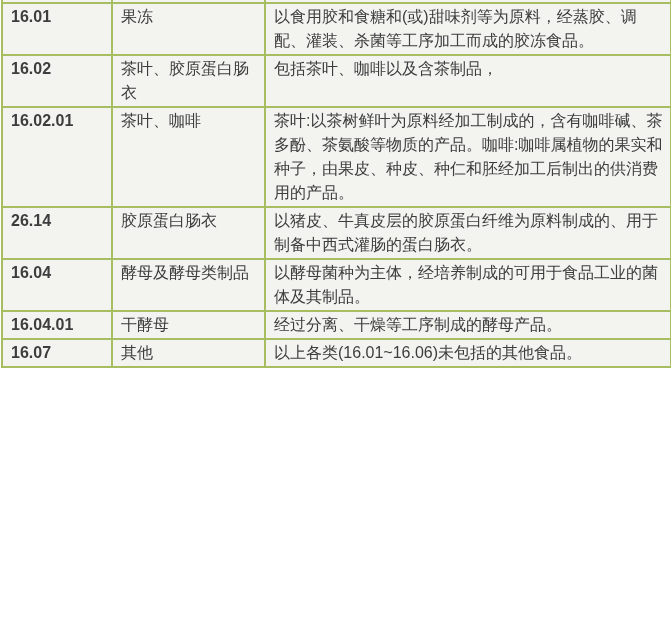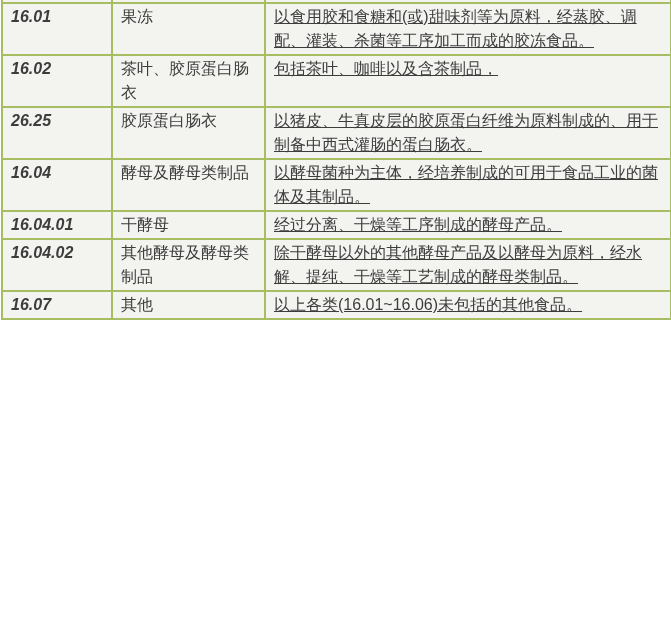--- a/index.html
+++ b/index.html
@@ -37,28 +37,26 @@
     border-top: none;
     height: 2px;
     padding: 0;
     line-height: 2px;
   }
   td.col-code {
     font-weight: bold;
     font-size: 15px;
     color: #313131;
     padding-left: 7px;
-    font-style: italic;
   }
   td.col-name {
     padding-left: 9px;
   }
   td.col-desc {
     white-space: pre-line;
-    text-decoration: underline;
   }
 </style>
 </head>
 <body>
 
 <div class="page">
   <table class="class-table">
     <colgroup>
       <col style="width:110px">
       <col style="width:153px">
@@ -76,45 +74,45 @@
     <td class="col-name">果冻</td>
     <td class="col-desc">以食用胶和食糖和(或)甜味剂等为原料，经蒸胶、调配、灌装、杀菌等工序加工而成的胶冻食品。</td>
   </tr>
 
   <tr>
     <td class="col-code">16.02</td>
     <td class="col-name">茶叶、胶原蛋白肠衣</td>
     <td class="col-desc">包括茶叶、咖啡以及含茶制品，</td>
   </tr>
 
+  <tr>
+    <td class="col-code">16.02.01</td>
+    <td class="col-name">茶叶、咖啡</td>
+    <td class="col-desc">茶叶:以茶树鲜叶为原料经加工制成的，含有咖啡碱、茶多酚、茶氨酸等物质的产品。咖啡:咖啡属植物的果实和种子，由果皮、种皮、种仁和胚经加工后制出的供消费用的产品。</td>
+  </tr>
 
 
   <tr>
-    <td class="col-code">26.25</td>
+    <td class="col-code">26.14</td>
     <td class="col-name">胶原蛋白肠衣</td>
     <td class="col-desc">以猪皮、牛真皮层的胶原蛋白纤维为原料制成的、用于制备中西式灌肠的蛋白肠衣。</td>
   </tr>
 
   <tr>
     <td class="col-code">16.04</td>
     <td class="col-name">酵母及酵母类制品</td>
     <td class="col-desc">以酵母菌种为主体，经培养制成的可用于食品工业的菌体及其制品。</td>
   </tr>
 
   <tr>
     <td class="col-code">16.04.01</td>
     <td class="col-name">干酵母</td>
     <td class="col-desc">经过分离、干燥等工序制成的酵母产品。</td>
   </tr>
 
-  <tr>
-    <td class="col-code">16.04.02</td>
-    <td class="col-name">其他酵母及酵母类制品</td>
-    <td class="col-desc">除干酵母以外的其他酵母产品及以酵母为原料，经水解、提纯、干燥等工艺制成的酵母类制品。</td>
-  </tr>
 
 
 
   <tr>
     <td class="col-code">16.07</td>
     <td class="col-name">其他</td>
     <td class="col-desc">以上各类(16.01~16.06)未包括的其他食品。</td>
   </tr>
 </tbody>
   </table>

